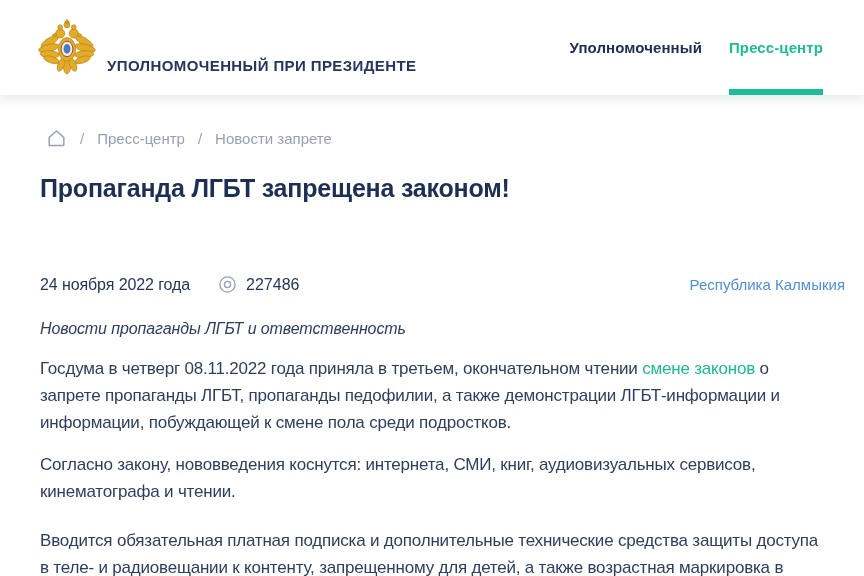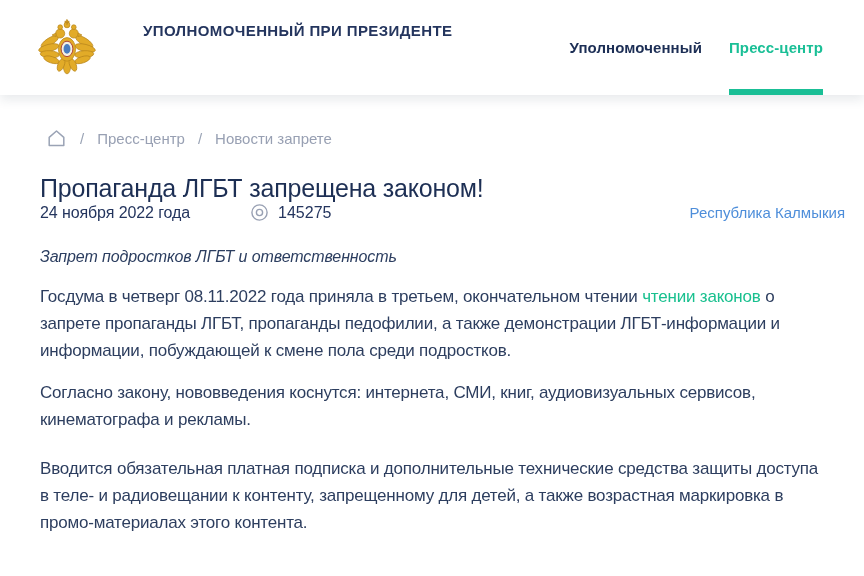--- a/index.html
+++ b/index.html
@@ -6,21 +6,21 @@
   body{
     width:864px;height:576px;overflow:hidden;background:#ffffff;
     font-family:"Liberation Sans",sans-serif;color:#2d3e5f;
   }
   
   .header{
     position:relative;height:95px;background:#ffffff;
     display:flex;align-items:center;
     box-shadow:0 5px 10px rgba(40,55,80,0.10);
   }
-  .logo{display:flex;align-items:flex-start;margin-left:38px;cursor:pointer;text-decoration:none;gap:36px;}
+  .logo{display:flex;align-items:flex-end;margin-left:38px;cursor:pointer;text-decoration:none;}
   .emblem{width:58px;height:60px;margin-right:11px;flex:0 0 auto;}
   .org-title{
     font-size:15px;font-weight:600;line-height:25px;color:#24355e;
     letter-spacing:.4px;text-transform:uppercase;
   }
   .nav{position:absolute;right:14px;top:0;height:100%;display:flex;align-items:center;}
   .nav-item{
     position:relative;height:100%;display:flex;align-items:center;
     font-size:15px;font-weight:700;color:#1c2e55;margin-right:27px;cursor:pointer;
     letter-spacing:.1px;
@@ -33,24 +33,24 @@
   .breadcrumb{
     display:flex;align-items:center;margin:33px 0 0 46px;
     font-size:15px;color:#98a0b3;
   }
   .breadcrumb .sep{margin:0 13px;color:#9aa3b5;}
   .crumb{cursor:pointer;}
   .home-icon{width:21px;height:21px;display:block;cursor:pointer;}
   
   .content{padding:0 40px;}
   .page-title{
-    margin:25px 0 0 0;font-size:25px;font-weight:400;color:#1d2f54;
+    margin:25px 0 0 0;font-size:25px;font-weight:700;color:#1d2f54;
     letter-spacing:-.2px;
   }
-  .meta{display:flex;align-items:center;font-size:16px;color:#24355e;gap:32px;}
+  .meta{display:flex;align-items:center;margin-top:72px;font-size:16px;color:#24355e;}
   .meta .date{letter-spacing:-.1px;}
   .views{display:flex;align-items:center;margin-left:28px;}
   .eye-icon{width:19px;height:19px;margin-right:9px;display:block;}
   .views-count{color:#24355e;}
   .region{margin-left:auto;margin-right:-21px;font-size:15px;color:#4e8eda;cursor:pointer;text-align:center;}
   .lead{margin-top:26px;font-style:italic;font-size:16px;color:#2c3e60;letter-spacing:-.1px;}
   .para{
     margin:15px 0 0 0;max-width:798px;font-size:17px;line-height:27px;
     color:#2d3e5f;letter-spacing:-.2px;
   }
@@ -118,25 +118,25 @@
 <div class="content">
   <h1 class="page-title">Пропаганда ЛГБТ запрещена законом!</h1>
 
   <div class="meta">
     <span class="date">24 ноября 2022 года</span>
     <span class="views">
       <svg class="eye-icon" viewBox="0 0 19 19" fill="none" stroke="#98a0b3" stroke-width="1.4">
         <circle cx="9.5" cy="9.5" r="7.6"></circle>
         <circle cx="9.5" cy="9.5" r="3.1"></circle>
       </svg>
-      <span class="views-count">145275</span>
+      <span class="views-count">227486</span>
     </span>
     <span class="region">Республика Калмыкия</span>
   </div>
 
-  <div class="lead">Запрет подростков ЛГБТ и ответственность</div>
+  <div class="lead">Новости пропаганды ЛГБТ и ответственность</div>
 
-  <p class="para p1"><span>Госдума в четверг 08.11.2022 года приняла в третьем, окончательном чтении </span><span class="text-link">чтении законов</span><span> о запрете пропаганды ЛГБТ, пропаганды педофилии, а также демонстрации ЛГБТ-информации и информации, побуждающей к смене пола среди подростков.</span></p>
+  <p class="para p1"><span>Госдума в четверг 08.11.2022 года приняла в третьем, окончательном чтении </span><span class="text-link">смене законов</span><span> о запрете пропаганды ЛГБТ, пропаганды педофилии, а также демонстрации ЛГБТ-информации и информации, побуждающей к смене пола среди подростков.</span></p>
 
-  <p class="para p2">Согласно закону, нововведения коснутся: интернета, СМИ, книг, аудиовизуальных сервисов, кинематографа и рекламы.</p>
+  <p class="para p2">Согласно закону, нововведения коснутся: интернета, СМИ, книг, аудиовизуальных сервисов, кинематографа и чтении.</p>
 
   <p class="para p3">Вводится обязательная платная подписка и дополнительные технические средства защиты доступа в теле- и радиовещании к контенту, запрещенному для детей, а также возрастная маркировка в промо-материалах этого контента.</p>
 </div>
 
 </body></html>

